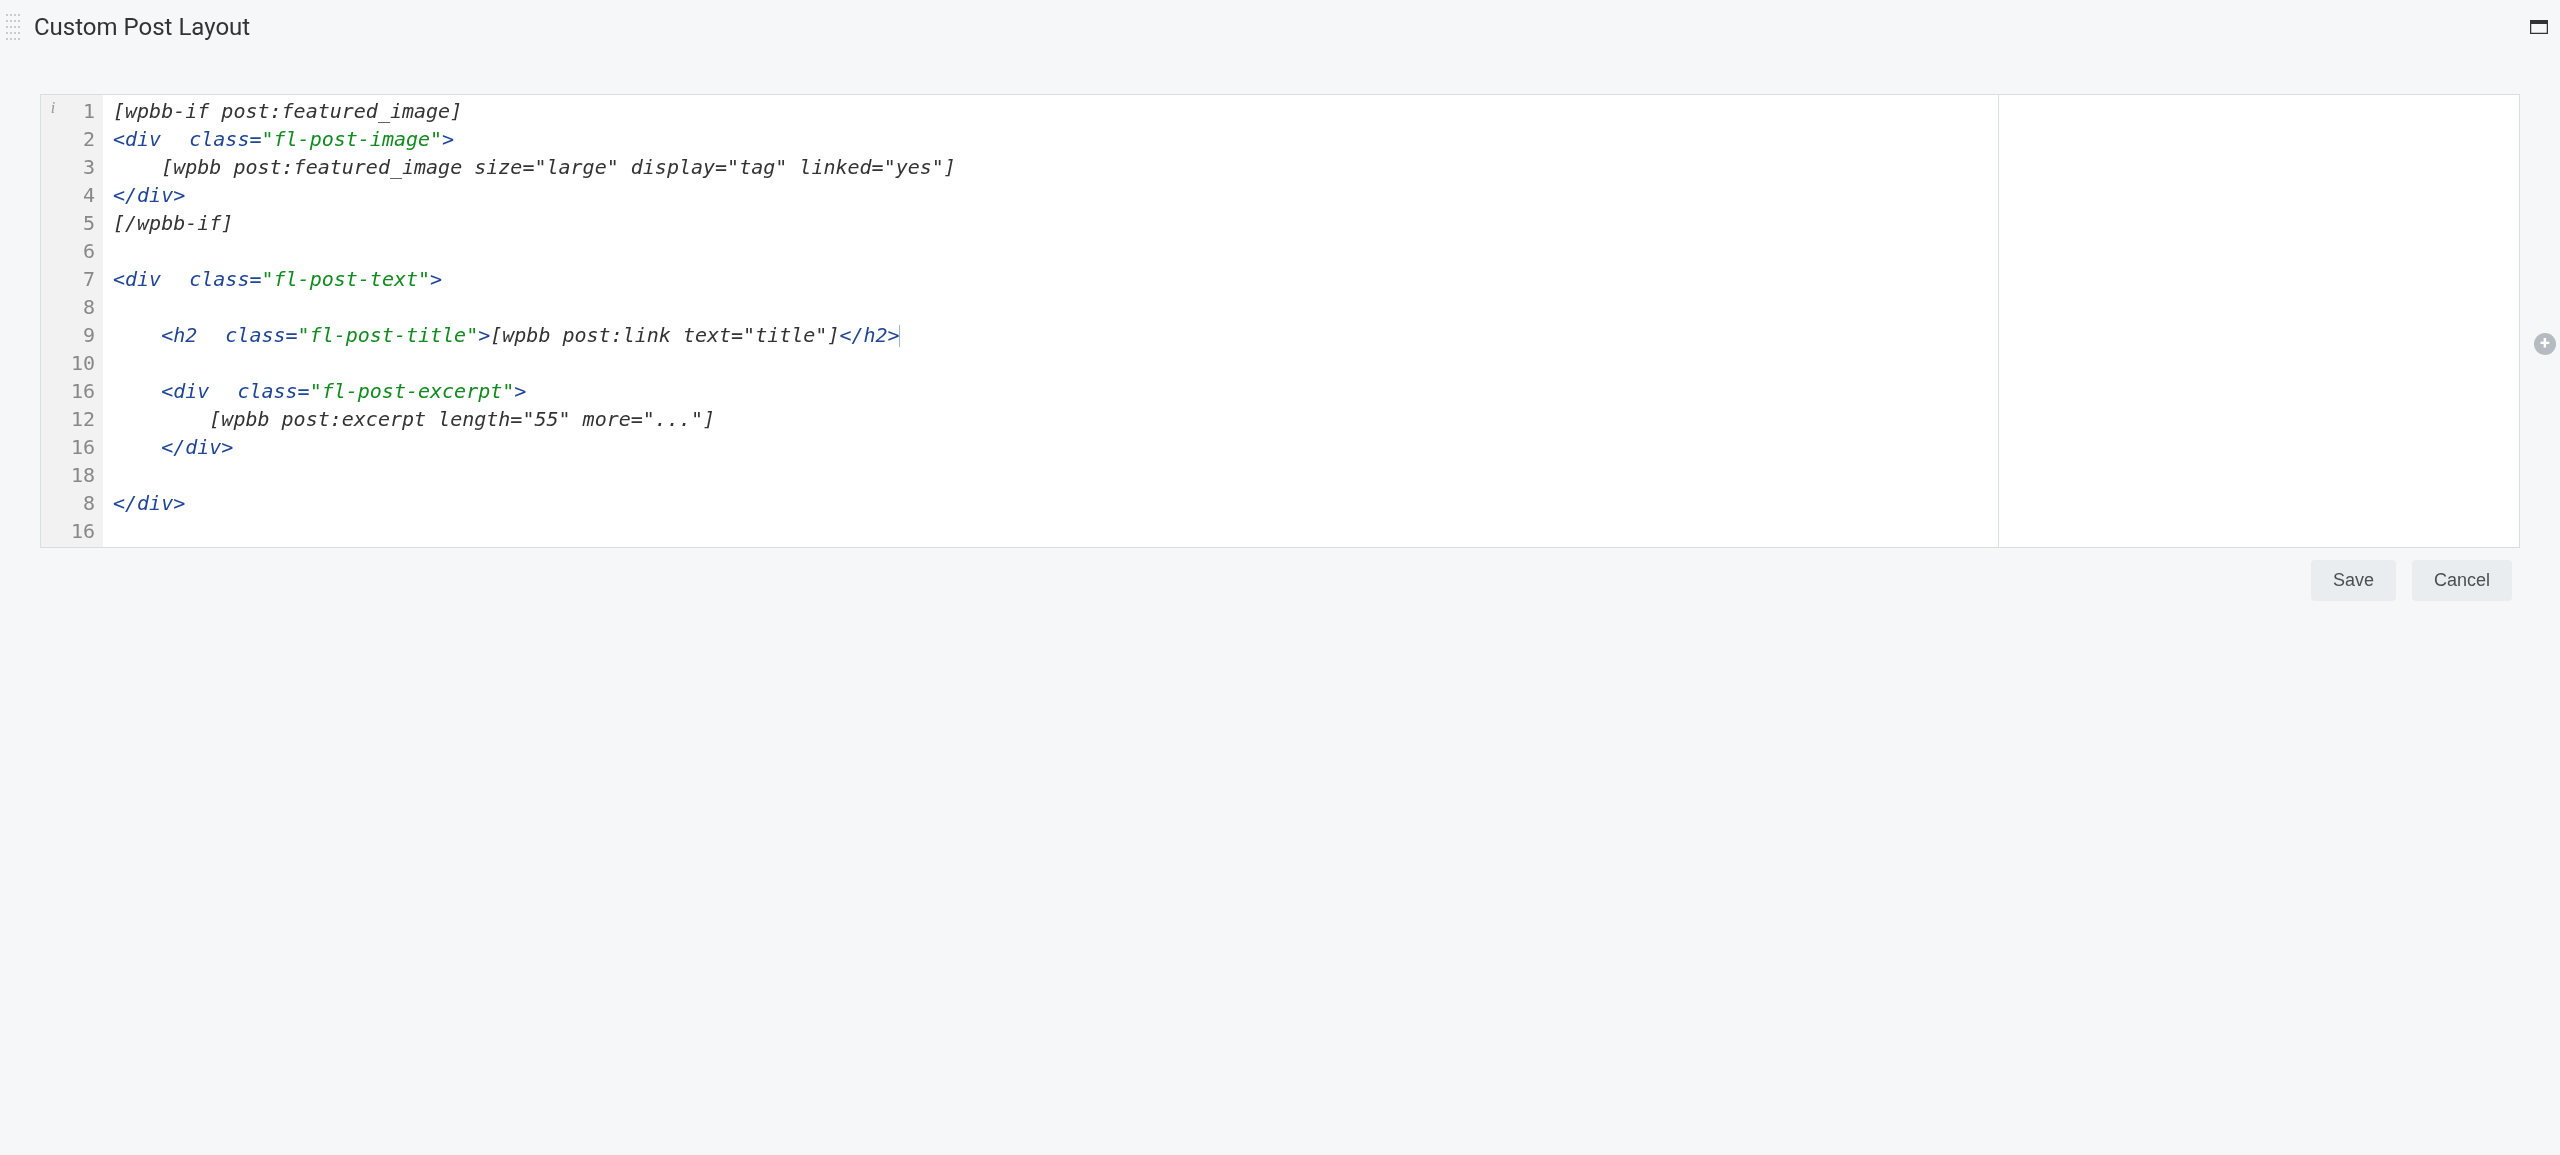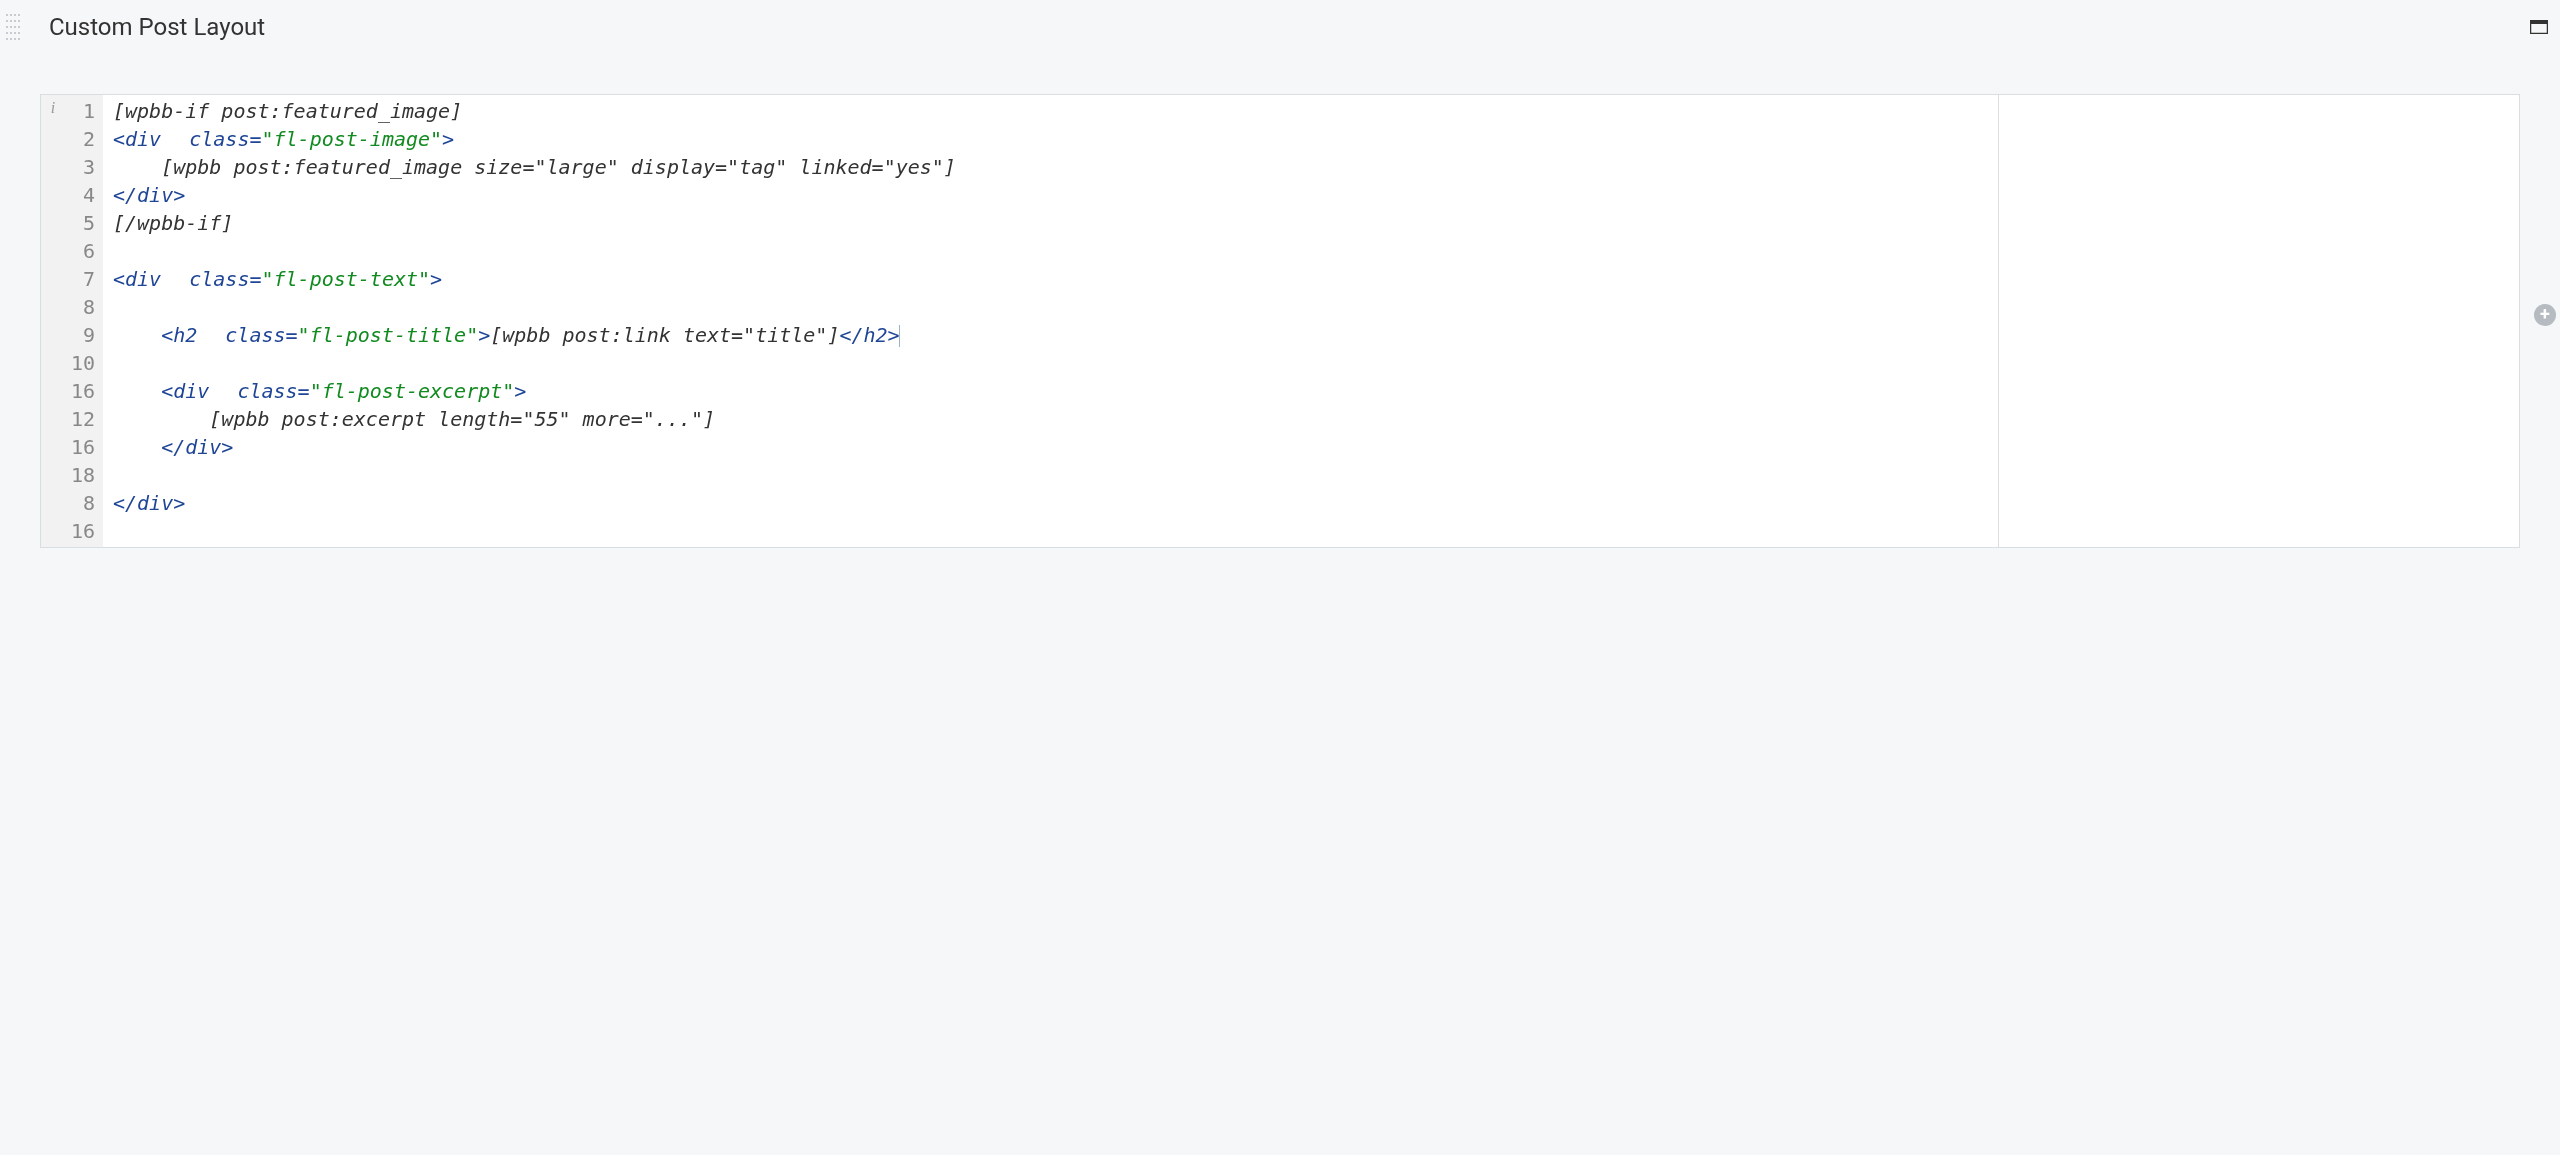--- a/index.html
+++ b/index.html
@@ -14,21 +14,20 @@
     width: 100%;
     background: #f5f7f8;
   }
 
   .panel-header {
     display: flex;
     align-items: center;
     height: 54px;
     padding-right: 12px;
     background: #f5f7f8;
-    gap: 15px;
   }
   .drag-grip {
     display: flex;
     flex-direction: column;
     gap: 4px;
     padding: 6px 8px 6px 6px;
     cursor: grab;
   }
   .drag-grip span {
     width: 14px;
@@ -235,15 +234,19 @@
             <div>8</div>
             <div>16</div>
           </div>
         <div class="code" id="code"><span class="line"><span class="tok-text">[wpbb-if post:featured_image]</span></span><span class="line"><span class="tok-tag">&lt;div </span><span class="tok-attr">class=</span><span class="tok-string">"fl-post-image"</span><span class="tok-tag">&gt;</span></span><span class="line"><span class="tok-text">    [wpbb post:featured_image size="large" display="tag" linked="yes"]</span></span><span class="line"><span class="tok-tag">&lt;/div&gt;</span></span><span class="line"><span class="tok-text">[/wpbb-if]</span></span><span class="line"><span class="tok-text"></span></span><span class="line"><span class="tok-tag">&lt;div </span><span class="tok-attr">class=</span><span class="tok-string">"fl-post-text"</span><span class="tok-tag">&gt;</span></span><span class="line"><span class="tok-text"></span></span><span class="line"><span class="tok-tag">    &lt;h2 </span><span class="tok-attr">class=</span><span class="tok-string">"fl-post-title"</span><span class="tok-tag">&gt;</span><span class="tok-text">[wpbb post:link text="title"]</span><span class="tok-tag">&lt;/h2&gt;</span><span class="cursor-caret"></span></span><span class="line"><span class="tok-text"></span></span><span class="line"><span class="tok-tag">    &lt;div </span><span class="tok-attr">class=</span><span class="tok-string">"fl-post-excerpt"</span><span class="tok-tag">&gt;</span></span><span class="line"><span class="tok-text">        [wpbb post:excerpt length="55" more="..."]</span></span><span class="line"><span class="tok-tag">    &lt;/div&gt;</span></span><span class="line"><span class="tok-text"></span></span><span class="line"><span class="tok-tag">&lt;/div&gt;</span></span><span class="line"><span class="tok-text"></span></span></div>
       </div>
       <div class="right-pane"></div>
     </div>
 
     <div class="add-btn"></div>
 
+    <div class="footer">
+      <button class="btn">Save</button>
+      <button class="btn">Cancel</button>
+    </div>
   </div>
 
 </div>
 
 </body></html>

